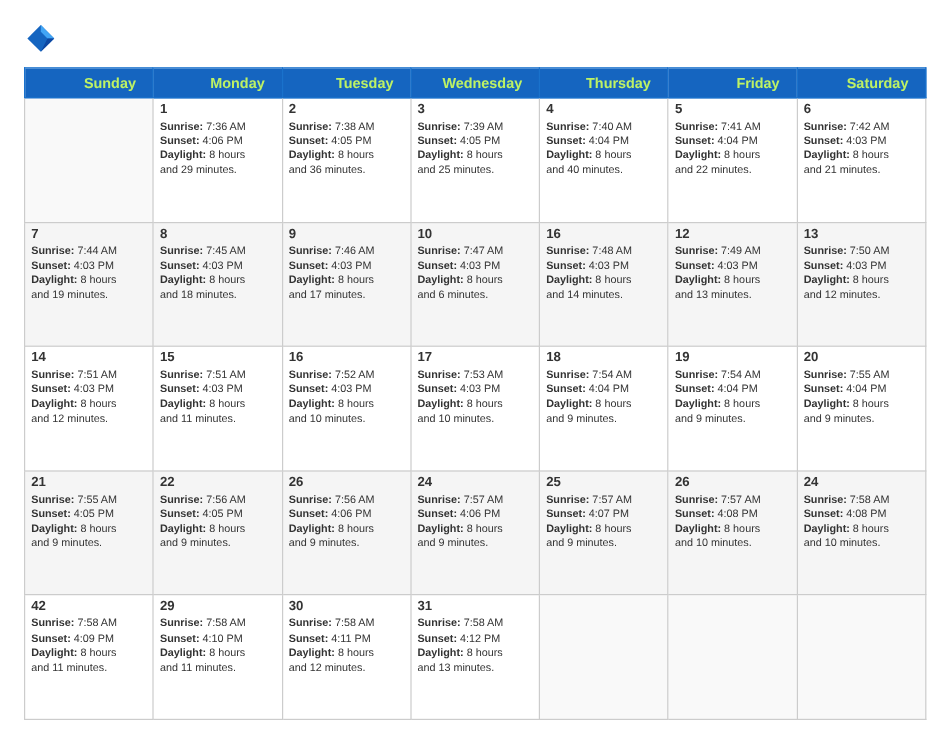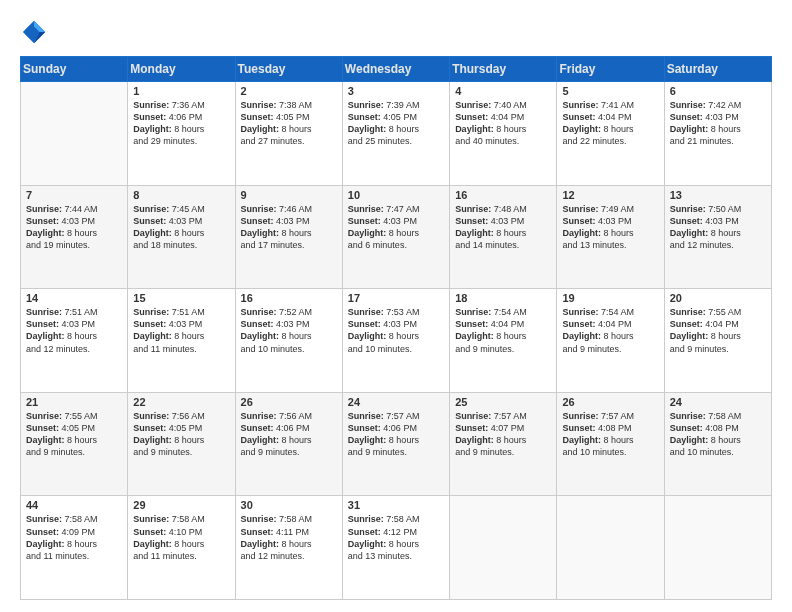--- a/index.html
+++ b/index.html
@@ -57,25 +57,25 @@
     }
     .calendar {
       flex: 1;
       border: 1px solid #ccc;
       border-collapse: collapse;
       width: 100%;
       table-layout: fixed;
     }
     .calendar th {
       background-color: #1565c0;
-      color: #e5e5e5;
+      color: #bef264;
       font-size: 12px;
       font-weight: bold;
-      text-align: left;
-      padding: 5px 2px;
+      text-align: right;
+      padding: 5px 14px;
       border: 1px solid #1a72cc;
     }
     .calendar td {
       border: 1px solid #ccc;
       vertical-align: top;
       padding: 3px 5px;
       font-size: 9.5px;
       color: #333;
       height: 88px;
     }
@@ -132,21 +132,21 @@
     </thead>
     <tbody id="calendar-body">
     <tr>
           <td class="empty-cell"></td>
           <td>
             <div class="day-num">1</div>
             <div class="day-info"><span><strong style="font-weight: bold;">Sunrise:</strong> 7:36 AM</span><br><span><strong style="font-weight: bold;">Sunset:</strong> 4:06 PM</span><br><span><strong style="font-weight: bold;">Daylight:</strong> 8 hours</span><br><span>and 29 minutes.</span></div>
           </td>
           <td>
             <div class="day-num">2</div>
-            <div class="day-info"><span><strong style="font-weight: bold;">Sunrise:</strong> 7:38 AM</span><br><span><strong style="font-weight: bold;">Sunset:</strong> 4:05 PM</span><br><span><strong style="font-weight: bold;">Daylight:</strong> 8 hours</span><br><span>and 27 minutes.</span></div>
+            <div class="day-info"><span><strong style="font-weight: bold;">Sunrise:</strong> 7:38 AM</span><br><span><strong style="font-weight: bold;">Sunset:</strong> 4:05 PM</span><br><span><strong style="font-weight: bold;">Daylight:</strong> 8 hours</span><br><span>and 36 minutes.</span></div>
           </td>
           <td>
             <div class="day-num">3</div>
             <div class="day-info"><span><strong style="font-weight: bold;">Sunrise:</strong> 7:39 AM</span><br><span><strong style="font-weight: bold;">Sunset:</strong> 4:05 PM</span><br><span><strong style="font-weight: bold;">Daylight:</strong> 8 hours</span><br><span>and 25 minutes.</span></div>
           </td>
           <td>
             <div class="day-num">4</div>
             <div class="day-info"><span><strong style="font-weight: bold;">Sunrise:</strong> 7:40 AM</span><br><span><strong style="font-weight: bold;">Sunset:</strong> 4:04 PM</span><br><span><strong style="font-weight: bold;">Daylight:</strong> 8 hours</span><br><span>and 40 minutes.</span></div>
           </td>
           <td>
@@ -243,21 +243,21 @@
             <div class="day-num">26</div>
             <div class="day-info"><span><strong style="font-weight: bold;">Sunrise:</strong> 7:57 AM</span><br><span><strong style="font-weight: bold;">Sunset:</strong> 4:08 PM</span><br><span><strong style="font-weight: bold;">Daylight:</strong> 8 hours</span><br><span>and 10 minutes.</span></div>
           </td>
           <td>
             <div class="day-num">24</div>
             <div class="day-info"><span><strong style="font-weight: bold;">Sunrise:</strong> 7:58 AM</span><br><span><strong style="font-weight: bold;">Sunset:</strong> 4:08 PM</span><br><span><strong style="font-weight: bold;">Daylight:</strong> 8 hours</span><br><span>and 10 minutes.</span></div>
           </td>
         </tr>
         <tr>
           <td>
-            <div class="day-num">44</div>
+            <div class="day-num">42</div>
             <div class="day-info"><span><strong style="font-weight: bold;">Sunrise:</strong> 7:58 AM</span><br><span><strong style="font-weight: bold;">Sunset:</strong> 4:09 PM</span><br><span><strong style="font-weight: bold;">Daylight:</strong> 8 hours</span><br><span>and 11 minutes.</span></div>
           </td>
           <td>
             <div class="day-num">29</div>
             <div class="day-info"><span><strong style="font-weight: bold;">Sunrise:</strong> 7:58 AM</span><br><span><strong style="font-weight: bold;">Sunset:</strong> 4:10 PM</span><br><span><strong style="font-weight: bold;">Daylight:</strong> 8 hours</span><br><span>and 11 minutes.</span></div>
           </td>
           <td>
             <div class="day-num">30</div>
             <div class="day-info"><span><strong style="font-weight: bold;">Sunrise:</strong> 7:58 AM</span><br><span><strong style="font-weight: bold;">Sunset:</strong> 4:11 PM</span><br><span><strong style="font-weight: bold;">Daylight:</strong> 8 hours</span><br><span>and 12 minutes.</span></div>
           </td>

